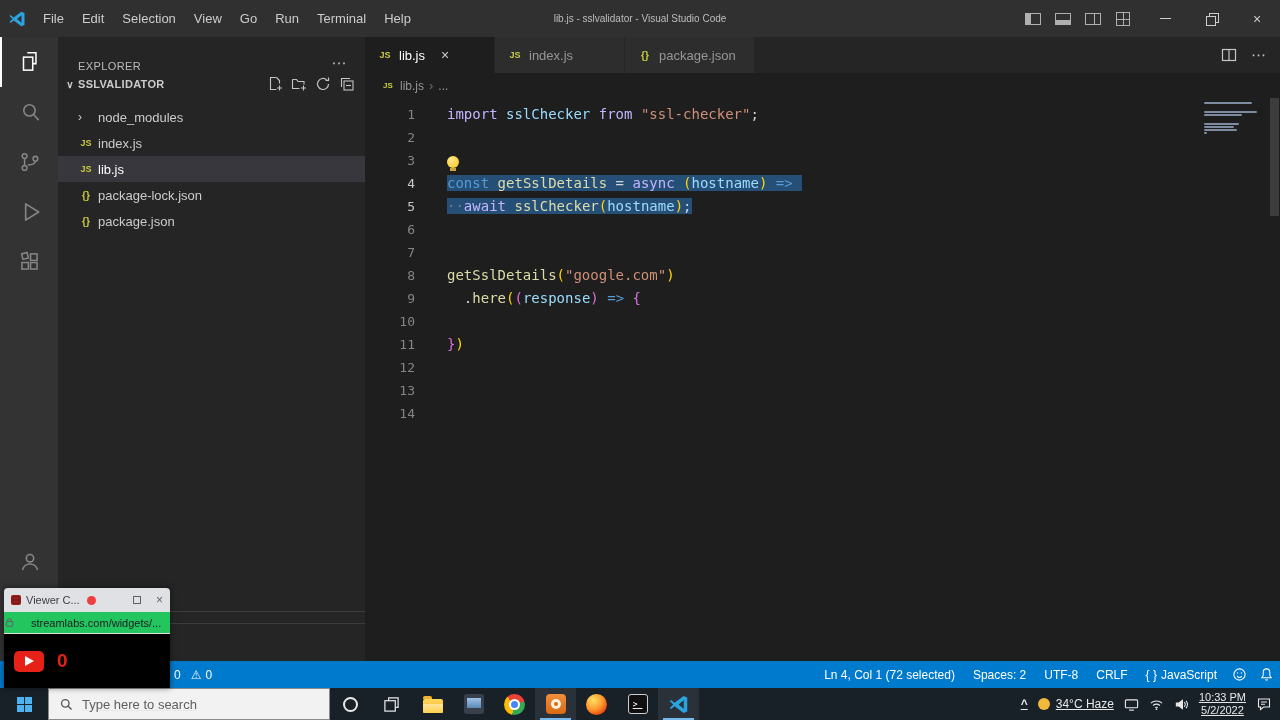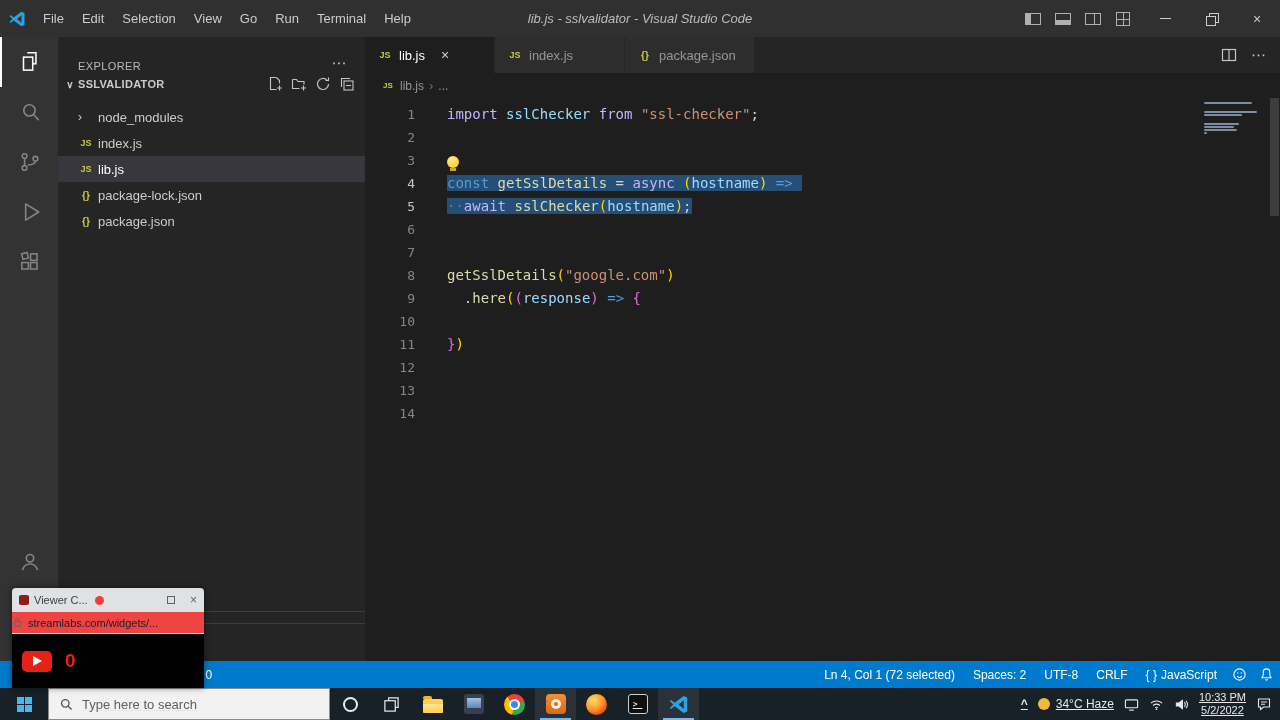--- a/index.html
+++ b/index.html
@@ -4,21 +4,21 @@
 <style>
   * { margin:0; padding:0; box-sizing:border-box; }
   body { background:#000; font-family:"Liberation Sans",sans-serif; }
   .screen { position:relative; width:1280px; height:720px; overflow:hidden; background:#1e1e1e; }
 
   
   .titlebar { height:37px; background:#303031; display:flex; align-items:center; color:#cccccc; font-size:13px; position:relative; }
   .vscode-logo { width:34px; display:flex; justify-content:center; }
   .menubar { display:flex; }
   .menu-item { padding:4px 9px; line-height:37px; cursor:default;text-align:center; }
-  .window-title { position:absolute; left:50%; transform:translateX(-50%); color:#bdbdbd; font-size:13px; white-space:nowrap;font-style:italic; }
+  .window-title { position:absolute; left:50%; transform:translateX(-50%); color:#bdbdbd; font-size:10px; white-space:nowrap; }
   .tb-right { margin-left:auto; display:flex; align-items:center; height:37px; }
   .lt { width:16px; height:12px; border:1px solid #b0b0b0; position:relative; margin:0 7px; }
   .lt-left::before  { content:""; position:absolute; left:0; top:0; bottom:0; width:5px; background:#b0b0b0; }
   .lt-bottom::before{ content:""; position:absolute; left:0; right:0; bottom:0; height:4px; background:#b0b0b0; }
   .lt-right::before { content:""; position:absolute; right:0; top:0; bottom:0; width:5px; border-left:1px solid #b0b0b0; }
   .grid-icon { width:14px; height:14px; border:1px solid #b0b0b0; position:relative; margin:0 12px 0 8px; }
   .grid-icon::before { content:""; position:absolute; left:0; right:0; top:6px; height:1px; background:#b0b0b0; }
   .grid-icon::after  { content:""; position:absolute; top:0; bottom:0; left:6px; width:1px; background:#b0b0b0; }
   .win-btn { width:46px; height:37px; display:flex; align-items:center; justify-content:center; color:#cccccc; font-size:14px; }
   .min-icon { width:11px; border-top:1px solid #ccc; display:inline-block; }
@@ -115,29 +115,29 @@
   .term { width:20px; height:20px; background:#101010; border:1px solid #cfcfcf; border-radius:3px; color:#fff; font-size:8px; display:flex; align-items:center; justify-content:center; font-family:"DejaVu Sans Mono",monospace; }
   .term::before { content:">_"; }
   .tray { display:flex; align-items:center; margin-left:auto; gap:10px; padding-right:8px; }
   .tray-chevron { font-size:12px; font-weight:bold; color:#e8e8e8; }
   .weather { display:flex; align-items:center; gap:6px; font-size:12px; white-space:nowrap; }
   .sun { width:12px; height:12px; border-radius:50%; background:#f0b93c; display:inline-block; }
   .clock { font-size:11px; line-height:13px; text-align:center; white-space:nowrap; }
   .clock span { display:block; }
 
   
-  .overlay { position:absolute; left:12px; top:588px; width:192px; z-index:50; box-shadow:0 0 6px rgba(0,0,0,.5); }
+  .overlay { position:absolute; left:4px; top:588px; width:166px; z-index:50; box-shadow:0 0 6px rgba(0,0,0,.5); }
   .ov-title { height:24px; background:#dfe1e5; display:flex; align-items:center; gap:5px; padding:0 7px; border-radius:4px 4px 0 0; }
   .ov-fav { width:10px; height:10px; background:#8a1c1c; border-radius:2px; flex:none; }
   .ov-text { font-size:11px; color:#3c4043; white-space:nowrap; }
   .ov-dot { width:9px; height:9px; border-radius:50%; background:#f03e3e; margin-left:2px; flex:none; }
   .ov-btn { margin-left:auto; color:#5f6368; font-size:12px; line-height:1; }
   .ov-btn.sq { width:8px; height:8px; border:1px solid #5f6368; margin-left:auto; }
   .ov-btn.sq + .ov-btn { margin-left:10px; }
-  .ov-url { height:22px; background:#ef4444; display:flex; align-items:center; gap:5px; padding:0 0; font-size:11px; color:#202124; border-bottom:1px solid #e0e0e0; white-space:nowrap; overflow:hidden; }
+  .ov-url { height:22px; background:#22c55e; display:flex; align-items:center; gap:16px; padding:0 0; font-size:11px; color:#202124; border-bottom:1px solid #e0e0e0; white-space:nowrap; overflow:hidden; }
   .ov-content { height:54px; background:#000000; display:flex; align-items:center; padding-left:10px; }
   .yt-logo { width:30px; height:21px; background:#e62117; border-radius:5px; position:relative; flex:none; }
   .yt-logo::before { content:""; position:absolute; left:11px; top:5px; border-left:9px solid #fff; border-top:5.5px solid transparent; border-bottom:5.5px solid transparent; }
   .yt-count { color:#e62117; font-weight:bold; font-size:19px; margin-left:13px; }
 
   svg { display:block; }
 </style>
 </head>
 <body>
 

